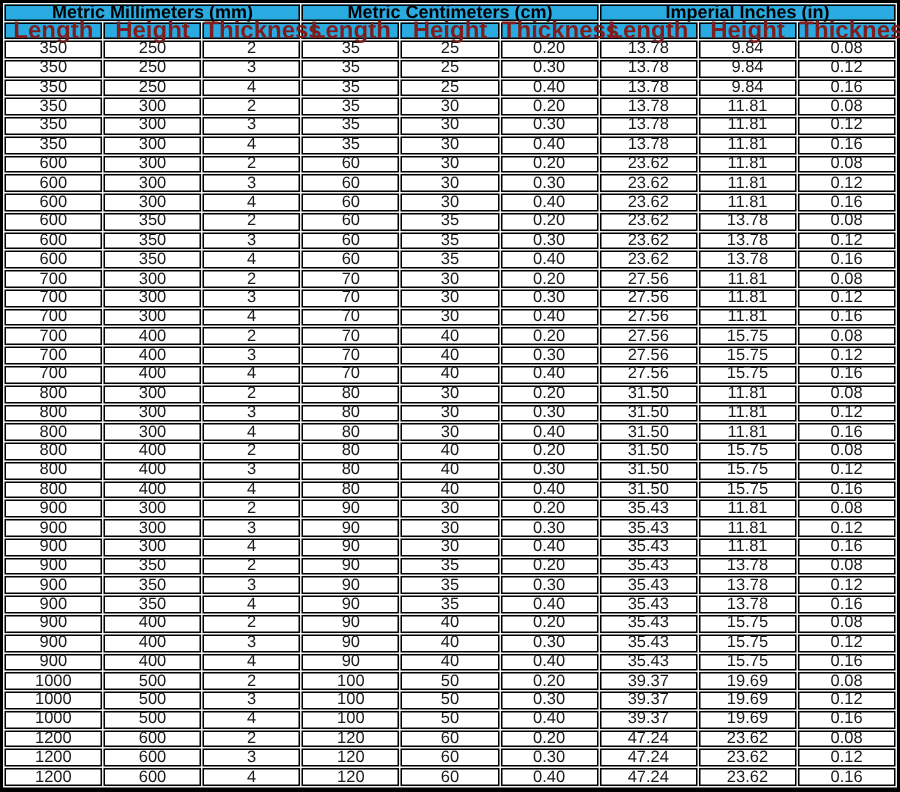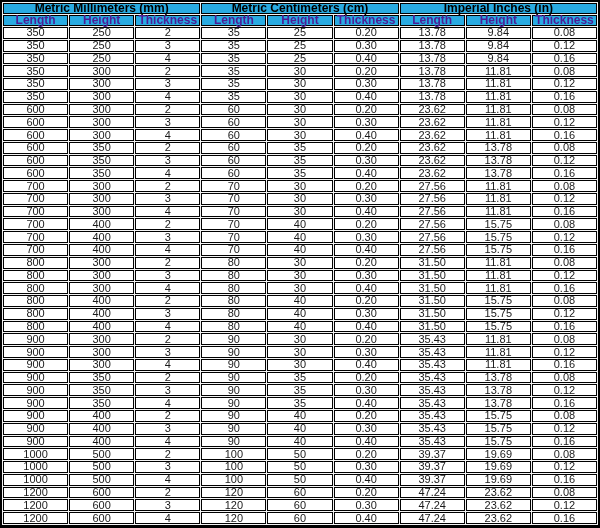--- a/index.html
+++ b/index.html
@@ -36,22 +36,22 @@
     white-space: nowrap;
   }
   th.group-hdr {
     background: var(--header-bg);
     color: #000000;
     font-size: 12px;
     font-weight: bold;
   }
   th.col-hdr {
     background: var(--header-bg);
-    color: #4c1d95;
-    font-size: 12px;
+    color: #7f1d1d;
+    font-size: 16px;
     font-weight: bold;
   }
   td.cell {
     background: var(--cell-bg);
     color: var(--text-color);
     font-size: 11px;
   }
 </style>
 </head>
 <body>

